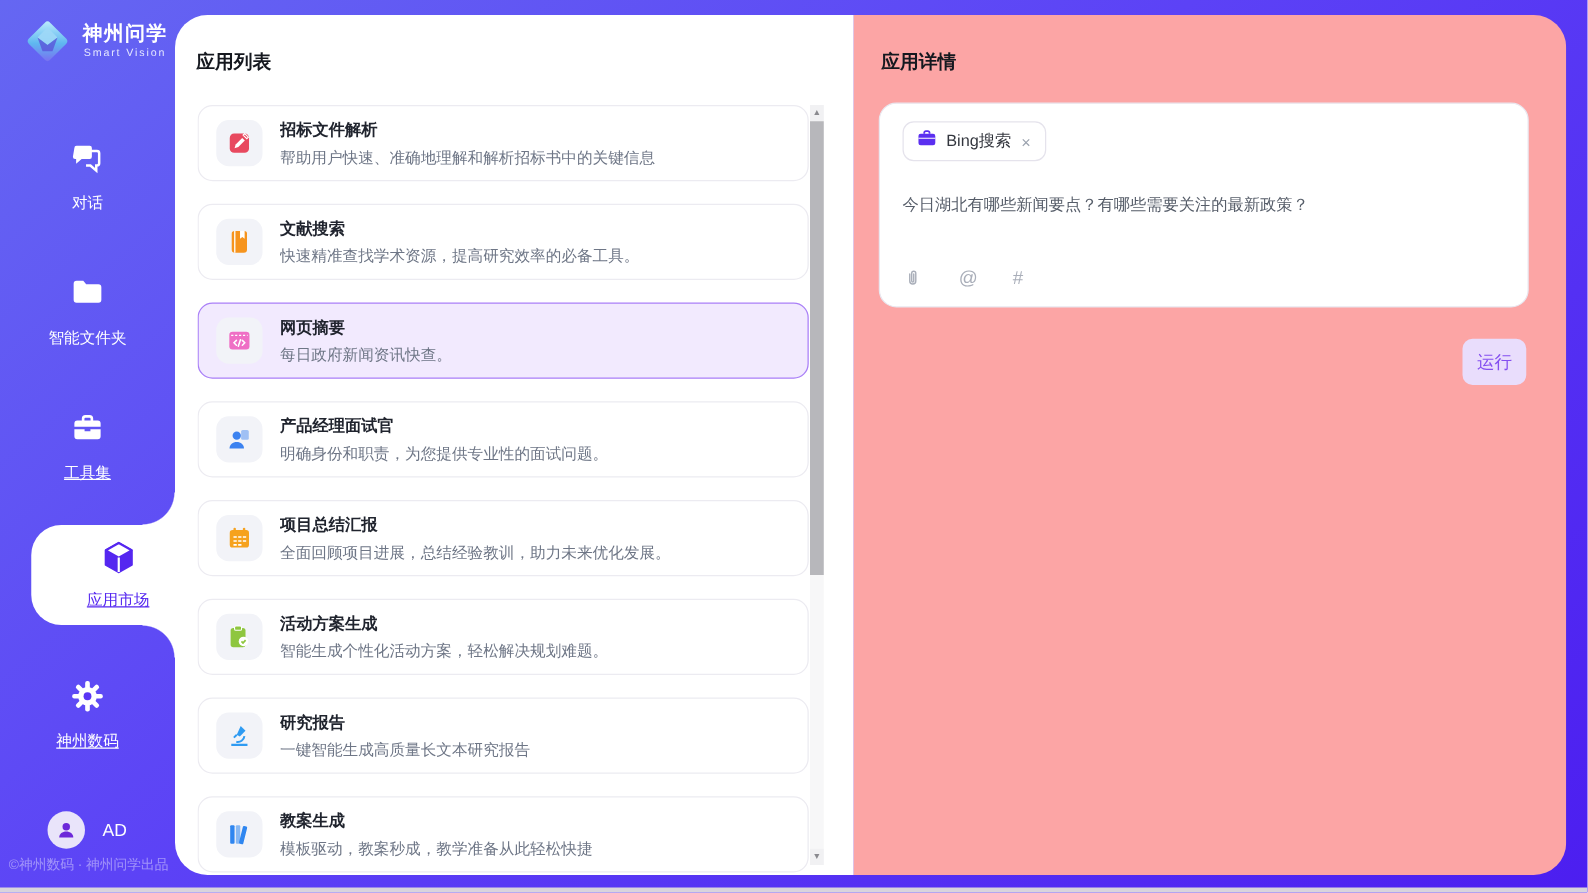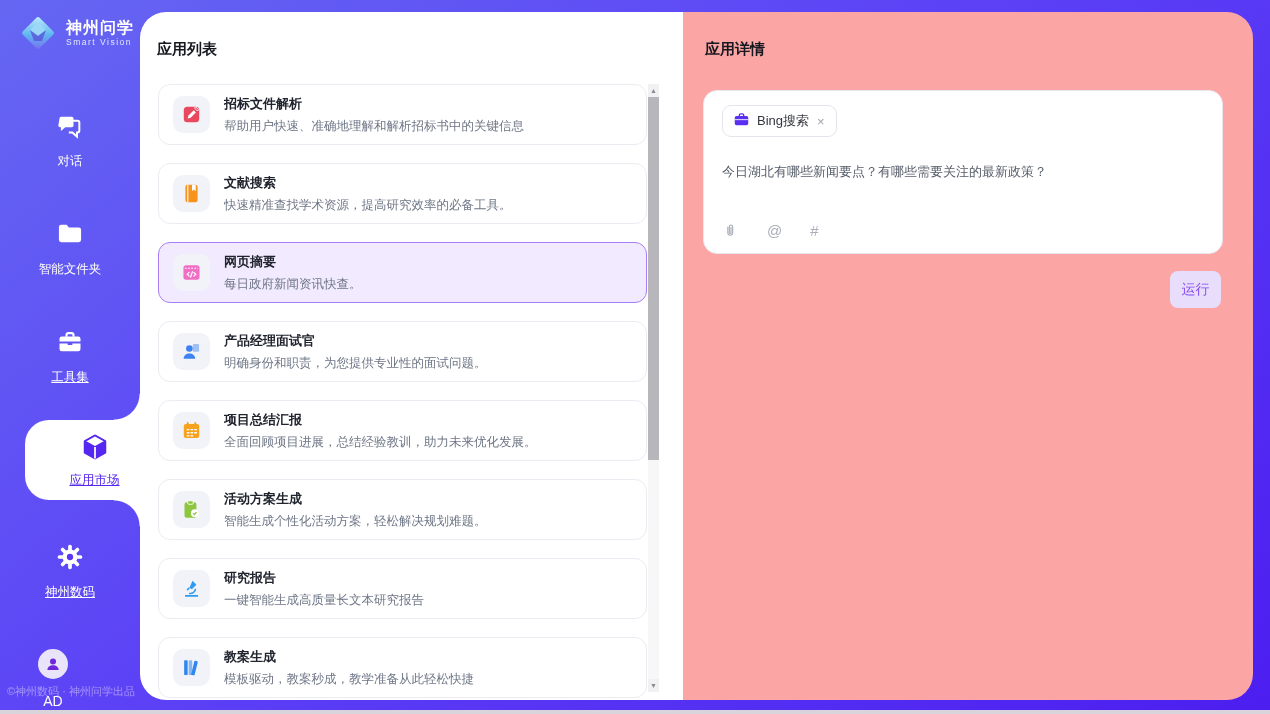--- a/index.html
+++ b/index.html
@@ -4,39 +4,39 @@
 <style>
   * { margin:0; padding:0; box-sizing:border-box; }
   html,body { width:1270px; height:714px; overflow:hidden;
     font-family:"Liberation Sans","DejaVu Sans",sans-serif; }
   body { background:linear-gradient(140deg,#6567f2 0%,#5c42f6 45%,#4c1ef0 100%); position:relative; }
 
   
   .bottom-strip{ position:absolute; left:0; bottom:0; width:100%; height:4px; background:#d9d4dc; }
 
   
-  .sidebar{ position:absolute; left:0; top:0; width:140px; height:532px; }
+  .sidebar{ position:absolute; left:0; top:0; width:140px; height:532px;text-align:center; }
   .brand{ position:absolute; left:18px; top:13px; display:flex; align-items:center; gap:8px; }
   .brand-icon{ width:40px; height:40px; }
   .brand-name{ color:#fff; font-size:16px; font-weight:bold; letter-spacing:1px; line-height:18px; }
   .brand-sub{ color:#e4e7ff; font-size:8.5px; letter-spacing:1.5px; }
 
   .nav-item{ position:absolute; left:0; width:140px; display:flex; flex-direction:column; align-items:center; gap:9px; color:#fff; cursor:pointer; }
   .nav-item .nav-label{ font-size:12.5px; }
   .nav-item.u .nav-label{ text-decoration:underline; }
   .nav-chat{ top:112px; } .nav-folder{ top:220px; } .nav-tools{ top:328px; } .nav-settings{ top:543px; }
 
   .nav-active{ position:absolute; left:25px; top:420px; width:115px; height:80px; background:#fff;
     border-radius:24px 0 0 24px; display:flex; flex-direction:column; align-items:center; justify-content:center; gap:6px; cursor:pointer;padding-left:24px; }
   .nav-active .nav-label{ color:#5527f0; font-size:12.5px; text-decoration:underline; }
   .nav-active::before,.nav-active::after{ content:""; position:absolute; right:0; width:26px; height:26px; }
   .nav-active::before{ top:-26px; background:radial-gradient(circle 26px at 0 0, rgba(0,0,0,0) 25px, #fff 26px); }
   .nav-active::after{ bottom:-26px; background:radial-gradient(circle 26px at 0 100%, rgba(0,0,0,0) 25px, #fff 26px); }
 
-  .user-row{ position:absolute; left:38px; top:649px; display:flex; align-items:center; gap:14px; cursor:pointer;flex-direction:column; }
+  .user-row{ position:absolute; left:38px; top:649px; display:flex; align-items:center; gap:14px; cursor:pointer; }
   .user-avatar{ width:30px; height:30px; border-radius:50%; background:#e9e4fa; display:flex; align-items:center; justify-content:center; }
   .user-name{ color:#fff; font-size:14px; }
   .side-footer{ position:absolute; left:7px; top:684px; color:rgba(255,255,255,0.42); font-size:11px; white-space:nowrap; }
 
   
   .main{ position:absolute; left:140px; top:12px; width:1113px; height:688px; border-radius:26px; overflow:hidden; display:flex; }
 
   
   .list-panel{ width:543px; background:#fff; position:relative; flex:none; }
   .panel-title{ font-size:15px; font-weight:bold; color:#15181f; }
@@ -53,21 +53,21 @@
 
   
   .scrollbar{ position:absolute; left:508px; top:72px; width:11px; height:608px; background:#f7f7f8; }
   .scroll-btn{ width:11px; height:13px; background:#f1f1f3; color:#8a8a8f; font-size:7px; line-height:13px; text-align:center; cursor:pointer; }
   .scroll-btn.down{ position:absolute; bottom:0; }
   .scroll-thumb{ position:absolute; top:13px; left:0; width:11px; height:363px; background:#b7b7bb; cursor:pointer; }
 
   
   .detail-panel{ flex:1; background:#fca5a5; position:relative; }
   .detail-panel .panel-title{ position:absolute; left:22px; top:28px; }
-  .composer{ position:absolute; left:20px; top:78px; width:520px; height:164px; background:#fff;
+  .composer{ position:absolute; left:20px; top:70px; width:520px; height:164px; background:#fff;
     border:1px solid #e9e7ef; border-radius:14px; padding:14px 18px 14px 18px; display:flex; flex-direction:column; cursor:text; }
   .chip{ display:inline-flex; align-items:center; gap:7px; height:32px; padding:0 10px; border:1px solid #e5e3ec;
     border-radius:9px; background:#fff; align-self:flex-start; cursor:default; }
   .chip-label{ font-size:13px; color:#33363e; }
   .chip-close{ font-size:13px; color:#9ca3af; cursor:pointer; padding:0 1px; }
   .prompt-text{ margin-top:26px; font-size:13px; color:#565d69; }
   .composer-icons{ margin-top:auto; display:flex; align-items:center; gap:28px; }
   .composer-icons .cicon{ color:#a9aeb9; font-size:15px; cursor:pointer; display:flex; align-items:center; }
   .run-btn{ position:absolute; top:259px; right:32px; width:51px; height:37px; border:none; border-radius:8px;
     background:#e9ddfc; color:#8550f0; font-size:14px; cursor:pointer; font-family:inherit; }

